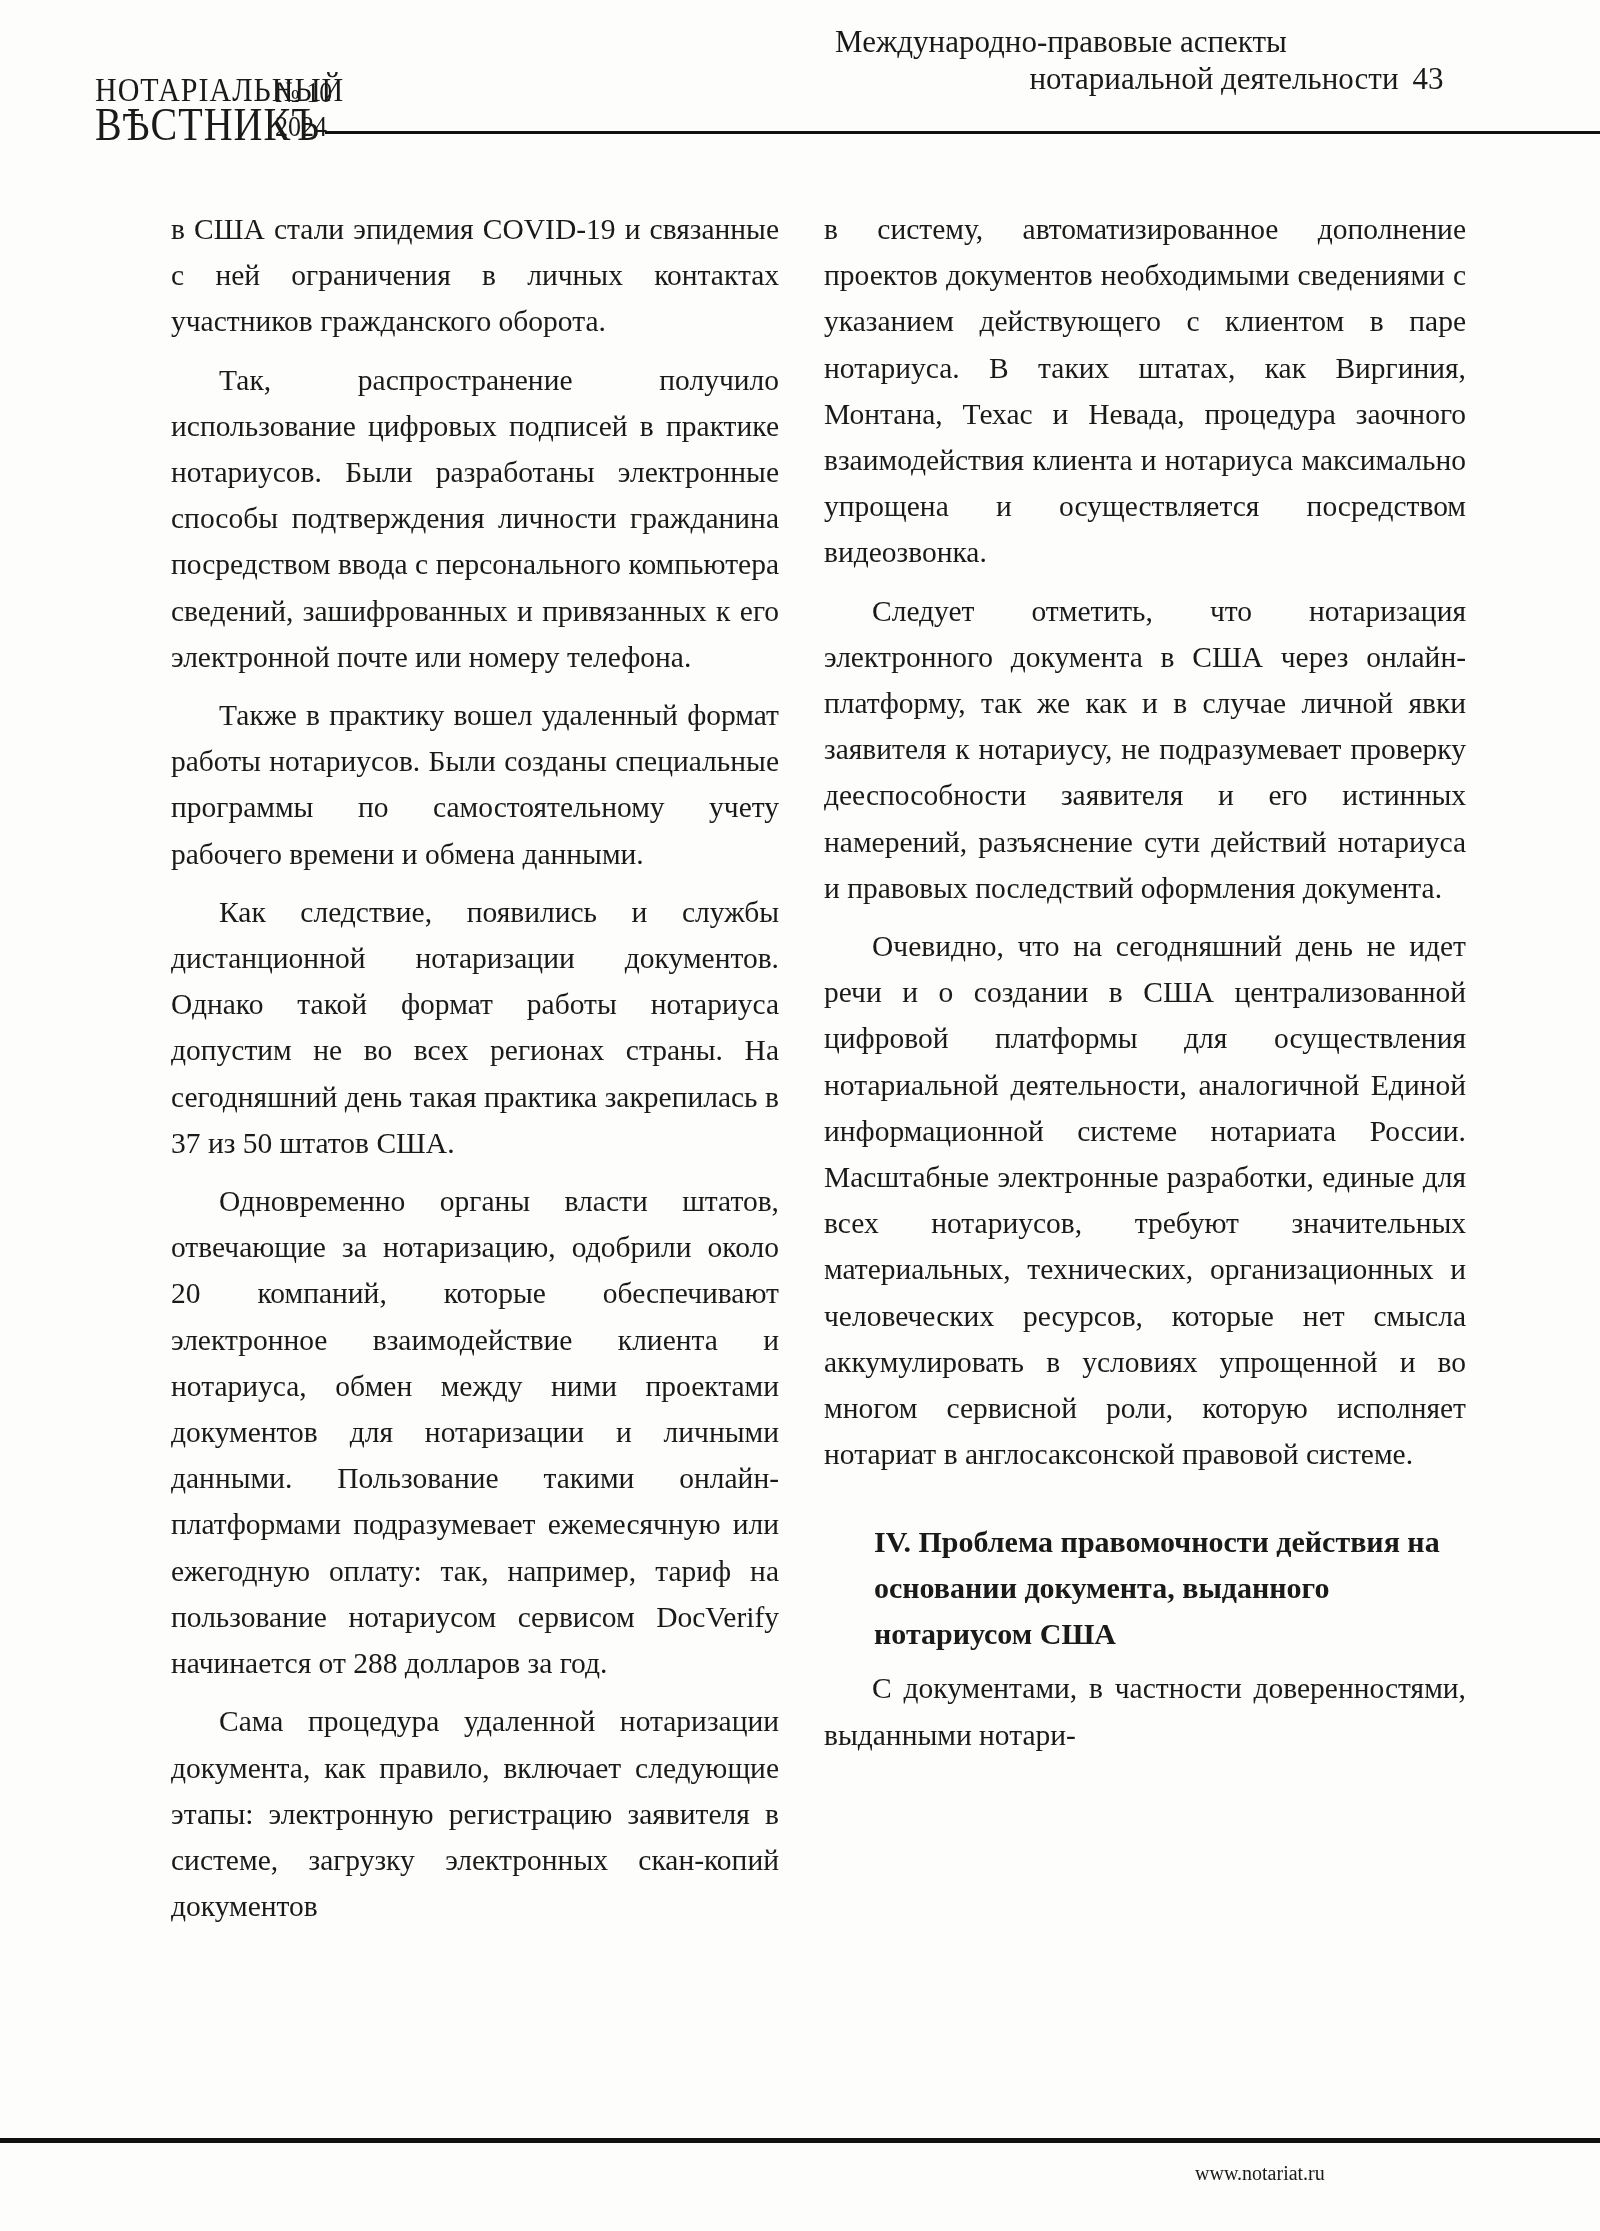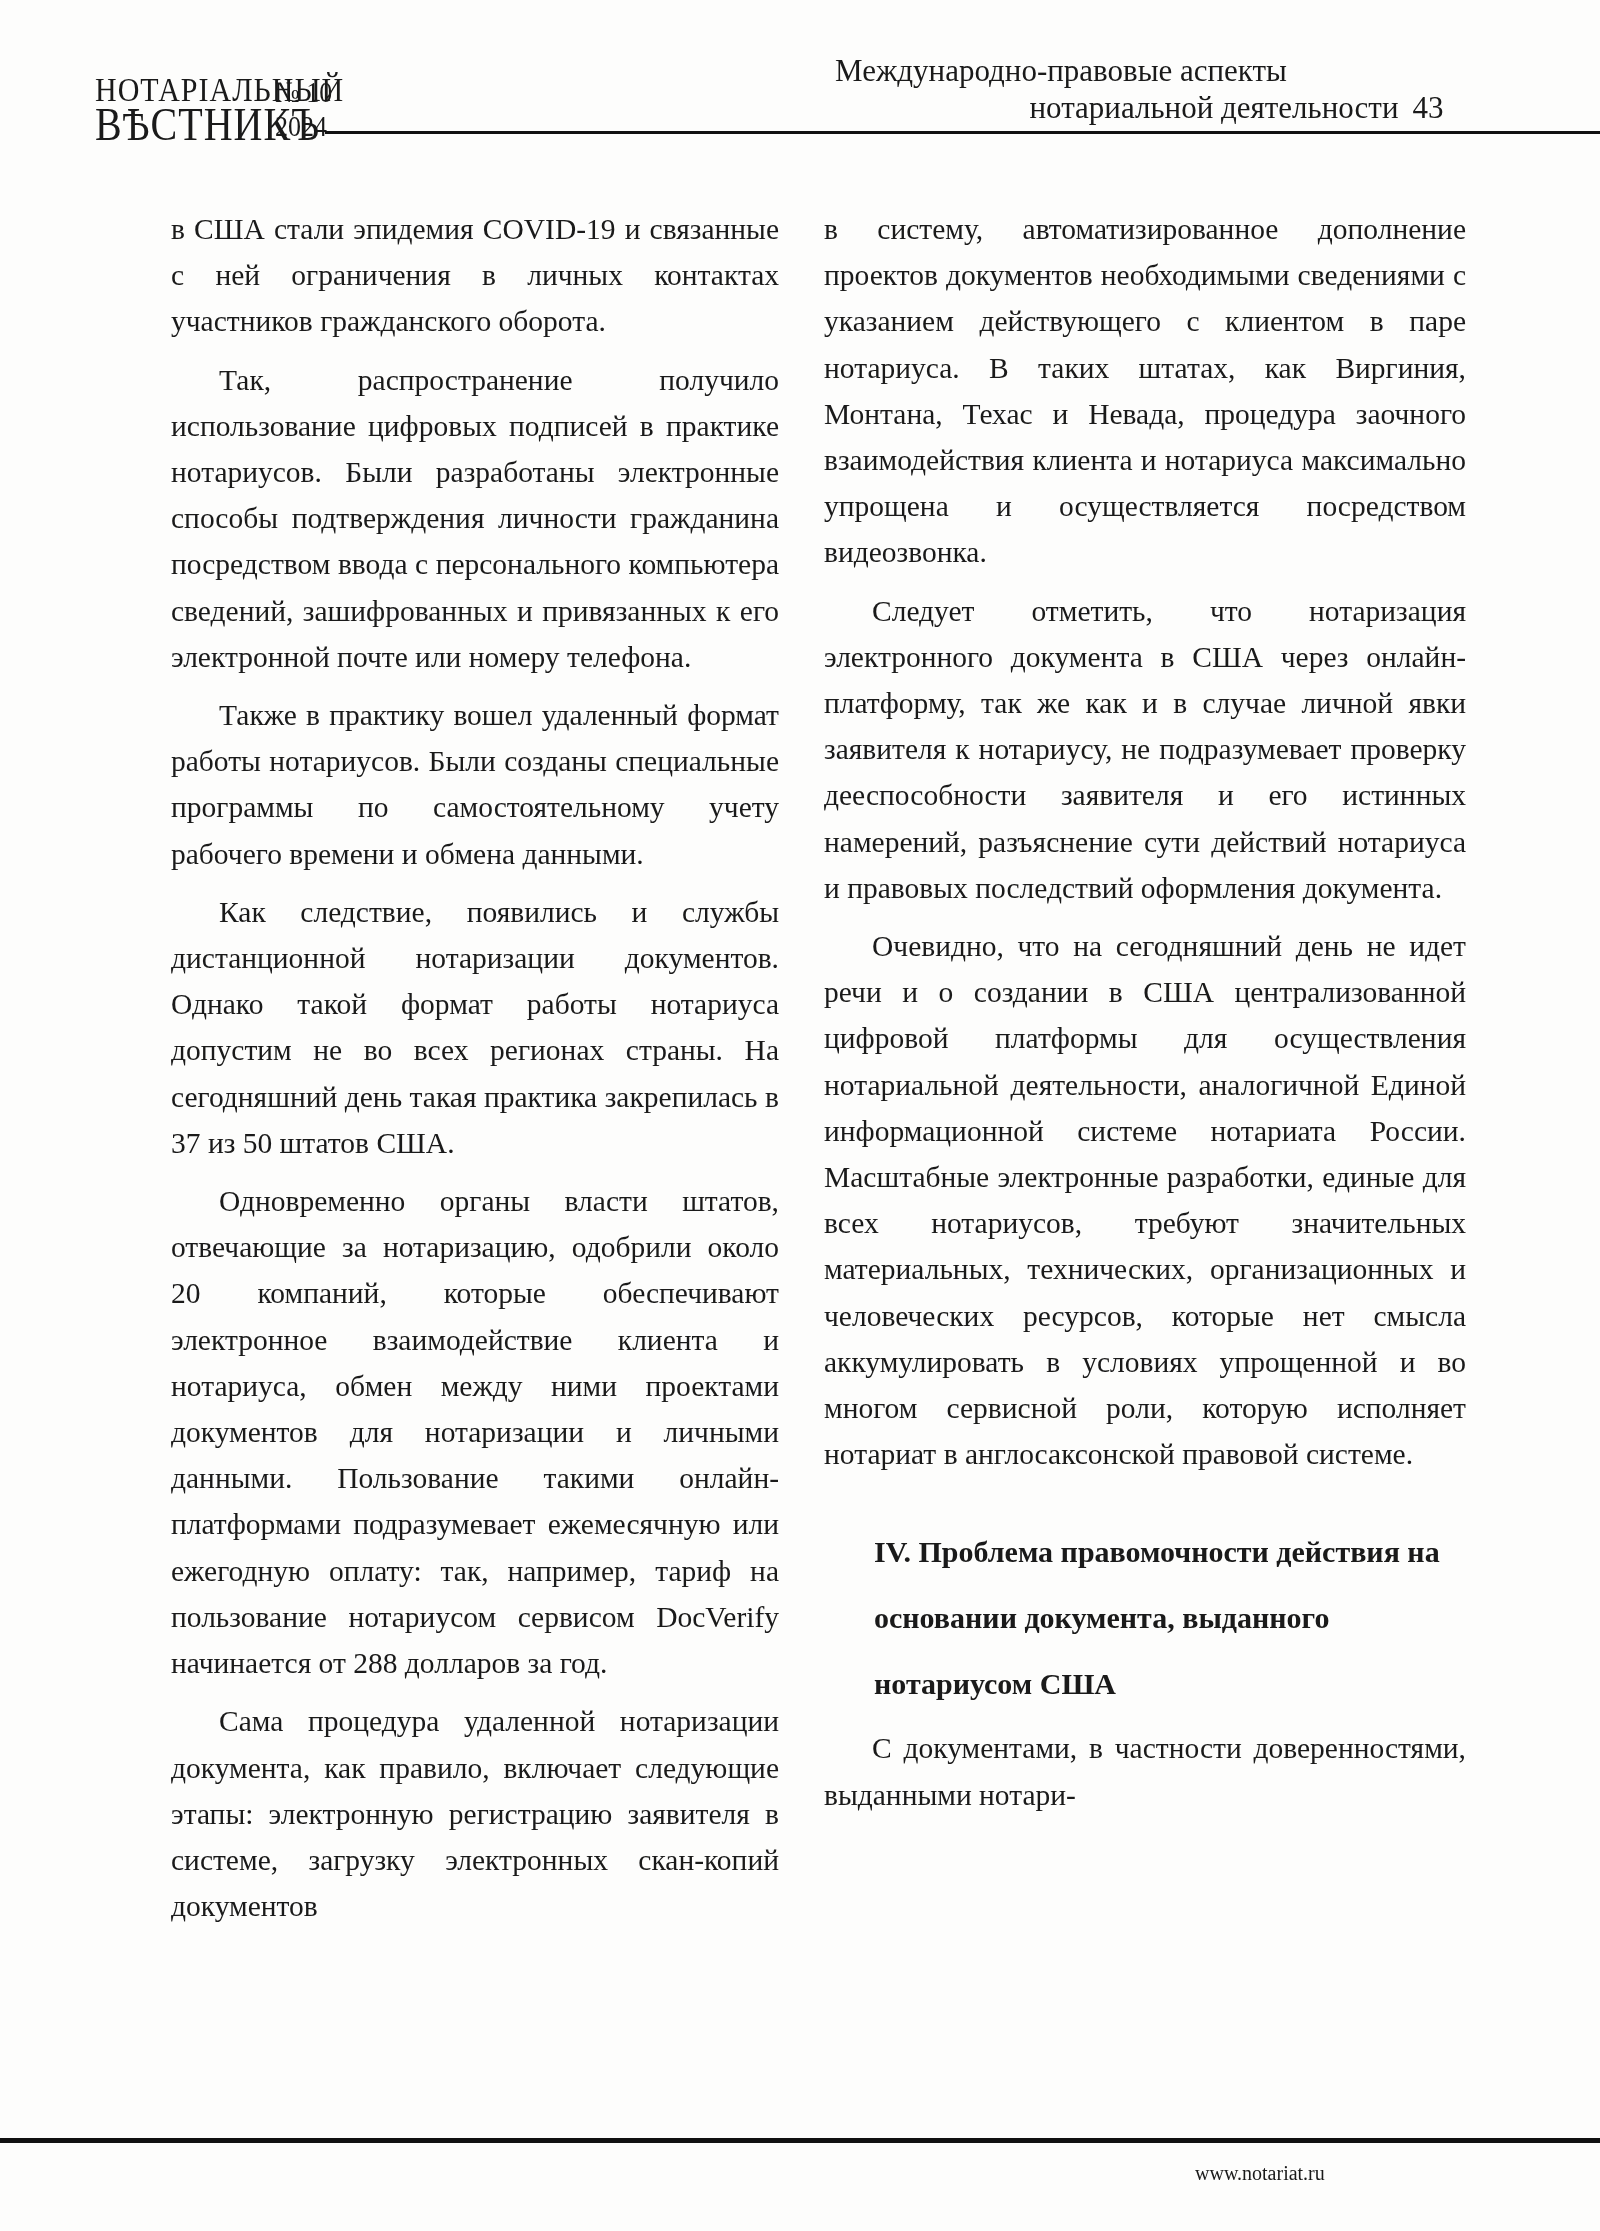--- a/index.html
+++ b/index.html
@@ -7,30 +7,30 @@
     width: 1600px; height: 2231px; position: relative; overflow: hidden;
     background: #fdfdfc; color: #1a1a1a;
     font-family: "Liberation Serif", "DejaVu Serif", serif;
   }
   .logo { position: absolute; left: 95px; top: 58px; line-height: 1; }
   .logo-line1 { position: absolute; left: 0; top: 14px; font-size: 30px; letter-spacing: 1px; white-space: nowrap; transform: scaleY(1.15); transform-origin: left top; }
   .logo-line2 { position: absolute; left: 0; top: 44px; font-size: 40px; letter-spacing: 1px; white-space: nowrap; transform: scaleY(1.15); transform-origin: left top; }
   .issue-no { position: absolute; left: 180px; top: 20px; font-size: 26px; white-space: nowrap; transform: scaleY(1.15); transform-origin: left top; }
   .issue-year { position: absolute; left: 180px; top: 54px; font-size: 26px; white-space: nowrap; transform: scaleY(1.15); transform-origin: left top; }
   .header-rule { position: absolute; left: 325px; right: 0; top: 131px; height: 3px; background: #111; }
-  .running-head { position: absolute; left: 835px; top: 52px; width: 700px; font-size: 31px; line-height: 37px; }
+  .running-head { position: absolute; left: 835px; top: 23px; width: 700px; font-size: 31px; line-height: 37px; }
   .running-head .l1 { display: block; }
   .running-head .l2 { display: block; padding-left: 103px; text-align: center; }
   .page-num { margin-left: 14px; }
   .col { position: absolute; top: 206px; width: 616px; font-size: 29.5px; line-height: 46.2px; text-align: justify; hyphens: manual; }
   .col-left { left: 163px; }
   .col-right { left: 816px; width: 650px; }
   .col p { margin: 0 0 12px 8px; text-indent: 48px; }
   .col p.cont { text-indent: 0; }
-  .col h2 { font-size: 30px; font-weight: bold; line-height: 66px; margin: 42px 0 8px 0; padding-left: 58px; text-align: left; }
+  .col h2 { font-size: 30px; font-weight: bold; line-height: 46px; margin: 42px 0 8px 0; padding-left: 58px; text-align: left; }
   .bottom-rule { position: absolute; left: 0; right: 0; top: 2138px; height: 5px; background: #111; }
   .footer-url { position: absolute; left: 1195px; top: 2162px; font-size: 20px; }
 </style>
 </head>
 <body>
 
 <div class="logo">
   <span class="logo-line1">НОТАРІАЛЬНЫЙ</span>
   <span class="logo-line2">ВѢСТНИКЪ</span>
   <span class="issue-no">№ 10</span>

